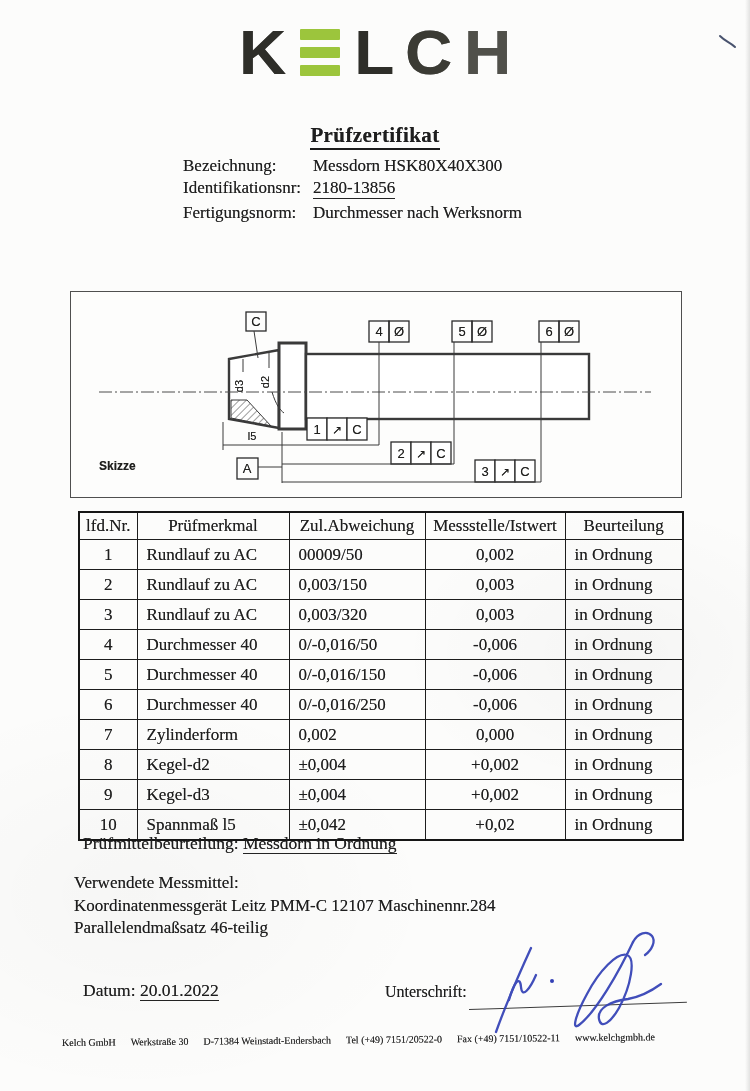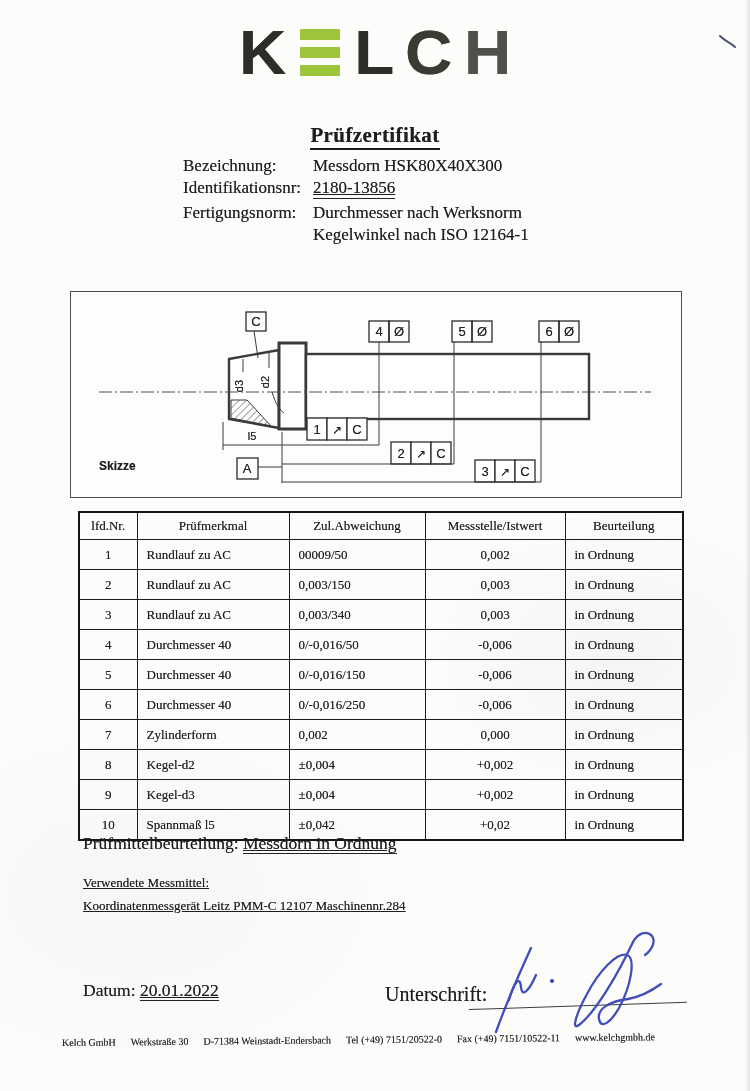--- a/index.html
+++ b/index.html
@@ -28,41 +28,41 @@
   
   .title-wrap{position:absolute;top:103px;left:0;right:0;text-align:center;margin-top:20px;}
   .title{font-size:21px;font-weight:700;letter-spacing:.4px;
     border-bottom:2px solid #1c1c1c;padding-bottom:1px;}
   
   .meta{position:absolute;left:183px;font-size:17px;}
   .meta-a{top:155px;}
   .meta-b{top:202px;}
   .mrow{display:flex;line-height:21.5px;}
   .mlabel{width:130px;flex:none;}
-  .u{border-bottom:1.3px solid #232323;text-decoration:underline;}
+  .u{border-bottom:1.3px solid #232323;}
   
   .sketch{position:absolute;left:70px;top:291px;width:612px;height:207px;
     border:1.2px solid #4f4f4f;background:#fdfdfc;box-sizing:border-box;}
   .sketch svg{display:block;}
   .sk-txt{font-family:"Liberation Sans",sans-serif;fill:#20201e;}
   
   table.ptable{position:absolute;left:78px;top:511px;width:604px;
-    border-collapse:collapse;font-size:13px;table-layout:fixed;
+    border-collapse:collapse;font-size:17px;table-layout:fixed;
     border:2px solid #161616;padding-left:8px;}
   .ptable th,.ptable td{border:1.4px solid #1d1d1d;font-weight:400;
     white-space:nowrap;overflow:hidden;}
   .ptable th{height:24px;text-align:center;}
   .ptable td{height:27px;}
   .ca{text-align:center;}
   .cl{text-align:left;padding-left:9px;}
   
   .assessment{position:absolute;left:83px;top:833px;font-size:17.5px;text-align:center;}
-  .equipment{position:absolute;left:83px;top:872px;font-size:13px;line-height:22.5px;text-decoration:underline;}
+  .equipment{position:absolute;left:74px;top:872px;font-size:17px;line-height:22.5px;}
   .datum{position:absolute;left:83px;top:980px;font-size:17.5px;}
-  .sig-label{position:absolute;left:385px;top:983px;font-size:20px;}
+  .sig-label{position:absolute;left:385px;top:983px;font-size:16px;}
   .sig-line{position:absolute;left:469px;top:1009px;width:218px;height:0;
     border-top:1.6px solid #3c3c3c;transform:rotate(-1.9deg);transform-origin:left center;}
   .sig-svg{position:absolute;left:478px;top:920px;}
   .pen-mark{position:absolute;left:716px;top:30px;}
   .footer{position:absolute;left:62px;top:1037px;width:660px;font-size:10px;color:#262626;
     white-space:nowrap;transform:rotate(-0.55deg);transform-origin:left center;}
   .footer span{margin-right:15px;}
 </style>
 </head>
 <body>
@@ -94,24 +94,20 @@
       <span class="mlabel">Identifikationsnr:</span>
       <span class="mval u">2180-13856</span>
     </div>
   </div>
 
   <div class="meta meta-b">
     <div class="mrow">
       <span class="mlabel">Fertigungsnorm:</span>
       <span class="mval">Durchmesser nach Werksnorm</span>
     </div>
-    <div class="mrow">
-      <span class="mlabel"></span>
-      <span class="mval">Kegelwinkel nach ISO 12164-1</span>
-    </div>
   </div>
 
   <div class="sketch">
     <svg width="610" height="205" viewBox="0 0 610 205">
       <defs>
         <pattern id="hatch" width="5" height="5" patternUnits="userSpaceOnUse" patternTransform="rotate(45)">
           <line x1="0" y1="0" x2="0" y2="5" stroke="#4a4a4a" stroke-width="1.1"></line>
         </pattern>
       </defs>
 
@@ -225,21 +221,21 @@
       <tr>
         <td class="ca">2</td>
         <td class="cl">Rundlauf zu AC</td>
         <td class="cl">0,003/150</td>
         <td class="ca">0,003</td>
         <td class="cl">in Ordnung</td>
       </tr>
       <tr>
         <td class="ca">3</td>
         <td class="cl">Rundlauf zu AC</td>
-        <td class="cl">0,003/340</td>
+        <td class="cl">0,003/320</td>
         <td class="ca">0,003</td>
         <td class="cl">in Ordnung</td>
       </tr>
       <tr>
         <td class="ca">4</td>
         <td class="cl">Durchmesser 40</td>
         <td class="cl">0/-0,016/50</td>
         <td class="ca">-0,006</td>
         <td class="cl">in Ordnung</td>
       </tr>
@@ -289,20 +285,21 @@
   </table>
 
   <div class="assessment">
     <span>Prüfmittelbeurteilung:</span>
     <span class="u">Messdorn in Ordnung</span>
   </div>
 
   <div class="equipment">
     <div>Verwendete Messmittel:</div>
     <div>Koordinatenmessgerät Leitz PMM-C 12107 Maschinennr.284</div>
+    <div>Parallelendmaßsatz 46-teilig</div>
   </div>
 
   <div class="datum">
     <span>Datum:</span>
     <span class="u">20.01.2022</span>
   </div>
   <div class="sig-label">Unterschrift:</div>
   <div class="sig-line"></div>
   <svg class="sig-svg" width="220" height="120" viewBox="0 0 220 120">
     <g fill="none" stroke="#3240b5" stroke-width="2.3" stroke-linecap="round" opacity="0.92">

